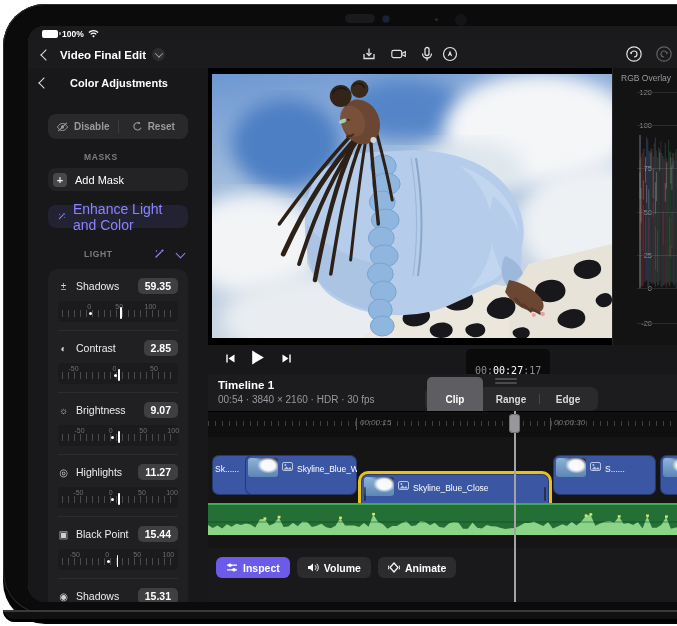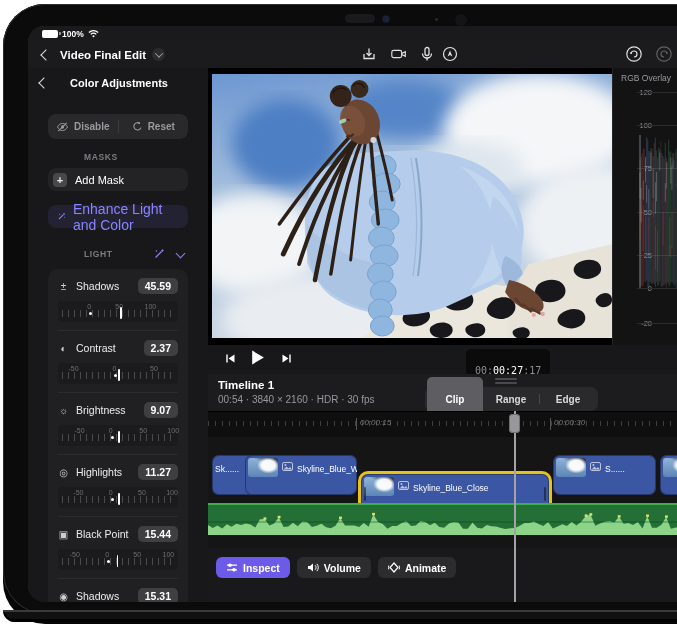--- a/index.html
+++ b/index.html
@@ -233,36 +233,36 @@
             <circle cx="4" cy="3.5" r=".9" fill="#8a84ff"></circle>
           </svg>
           <span class="chev-dn"></span>
         </div>
 
         <div class="sliders-card" id="sliders">
             <div class="slider">
               <div class="sl-row">
        <span class="sl-icon">±</span>
        <span class="sl-name">Shadows</span>
-       <span class="sl-val">45.59</span>
+       <span class="sl-val">59.35</span>
      </div>
      <div class="ruler">
                 <span class="tlabel" style="left:26%">0</span>
                 <span class="tlabel" style="left:51%">50</span>
                 <span class="tlabel" style="left:77%">100</span>
        <span class="ticks"></span>
        <span class="odot" style="left:26%"></span>
        <span class="thumb" style="left:52%"></span>
      </div>
             </div>
             <div class="slider">
               <div class="sl-row">
        <span class="sl-icon">◐</span>
        <span class="sl-name">Contrast</span>
-       <span class="sl-val">2.37</span>
+       <span class="sl-val">2.85</span>
      </div>
      <div class="ruler">
                 <span class="tlabel" style="left:13%">-50</span>
                 <span class="tlabel" style="left:47%">0</span>
                 <span class="tlabel" style="left:80%">50</span>
        <span class="ticks"></span>
        <span class="odot" style="left:47%"></span>
        <span class="thumb" style="left:50%"></span>
      </div>
             </div>

